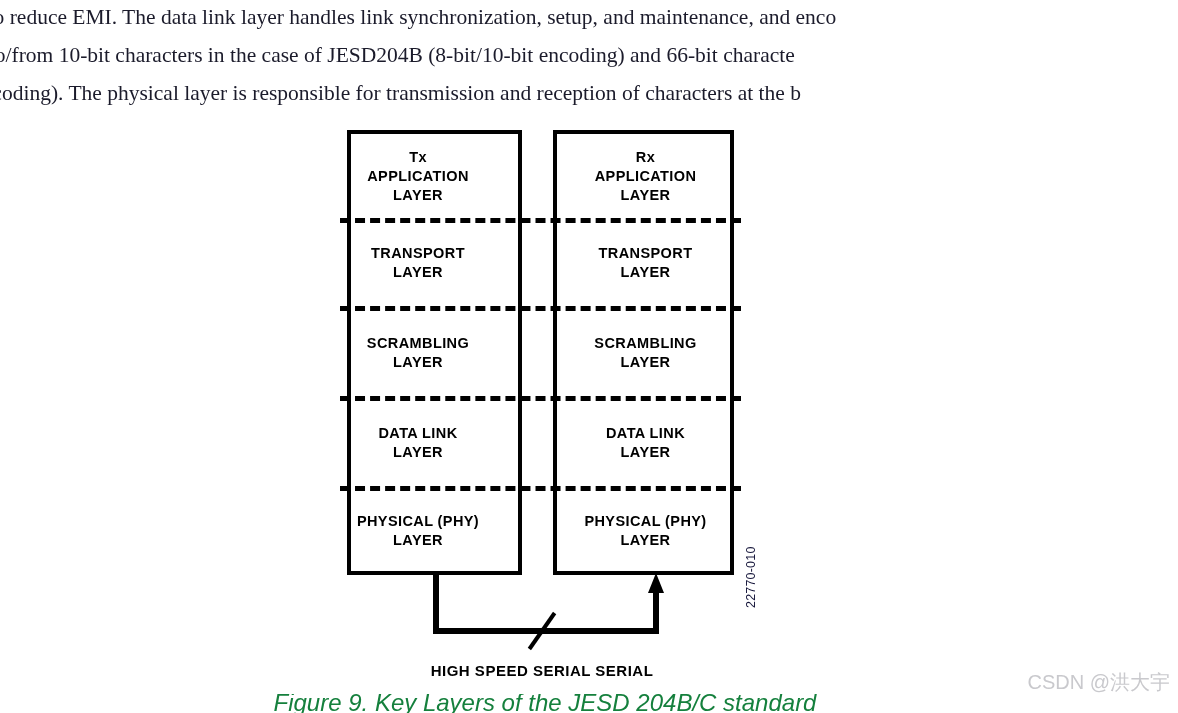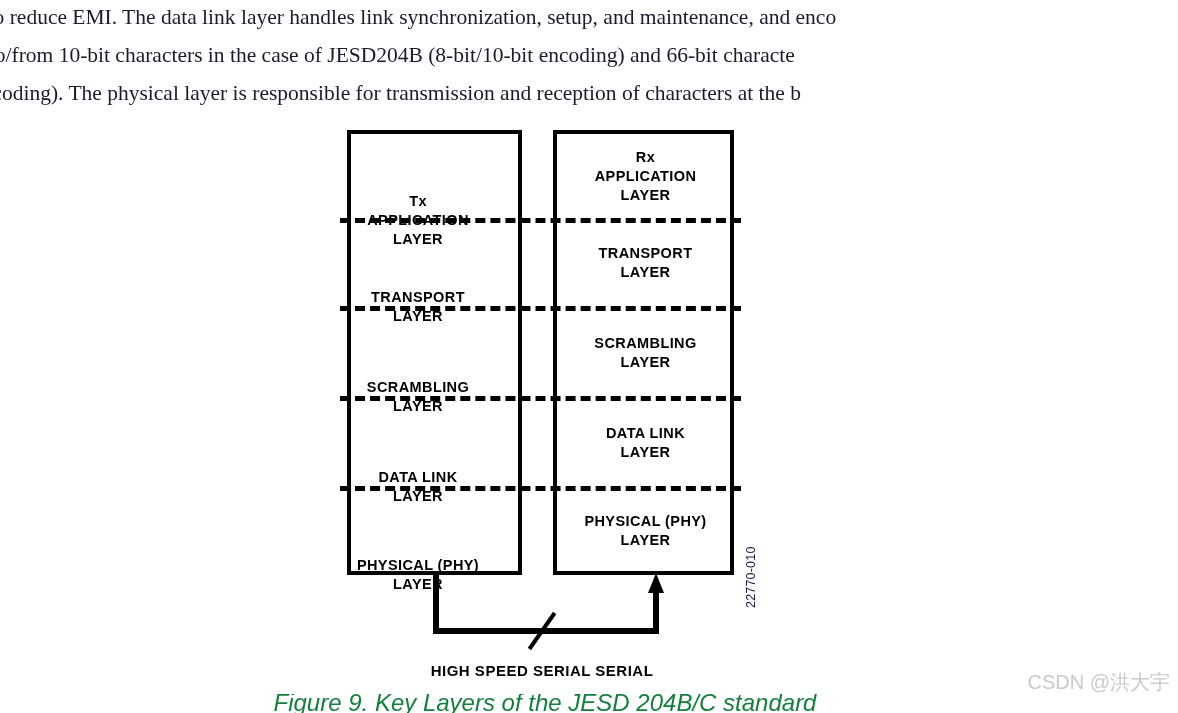--- a/index.html
+++ b/index.html
@@ -53,21 +53,21 @@
     position: absolute;
     text-align: center;
     font-family: "Liberation Sans", sans-serif;
     font-weight: bold;
     font-size: 14.5px;
     line-height: 19px;
     letter-spacing: 0.4px;
     color: #000;
     white-space: pre-line;
   }
-  .tx-col { left: 347px; width: 142px; margin-top: 44px; }
+  .tx-col { left: 347px; width: 142px; }
   .rx-col { left: 553px; width: 185px; }
 
   
   .divider {
     position: absolute;
     left: 340px;
     width: 401px;
     height: 0;
     border-top: 5px dashed #000;
   }

